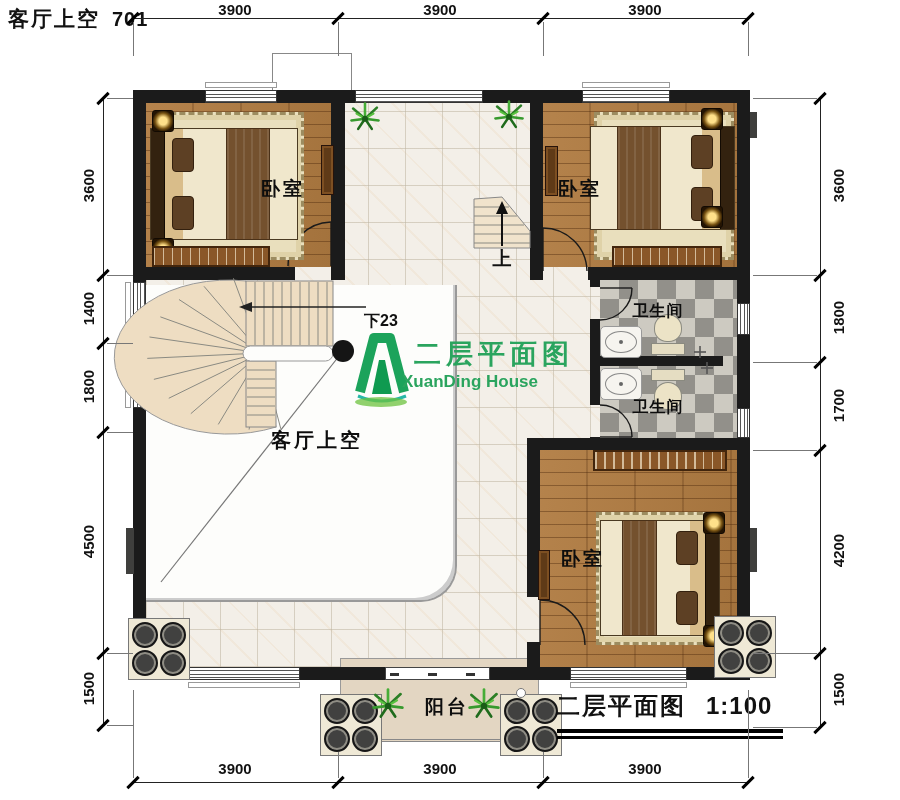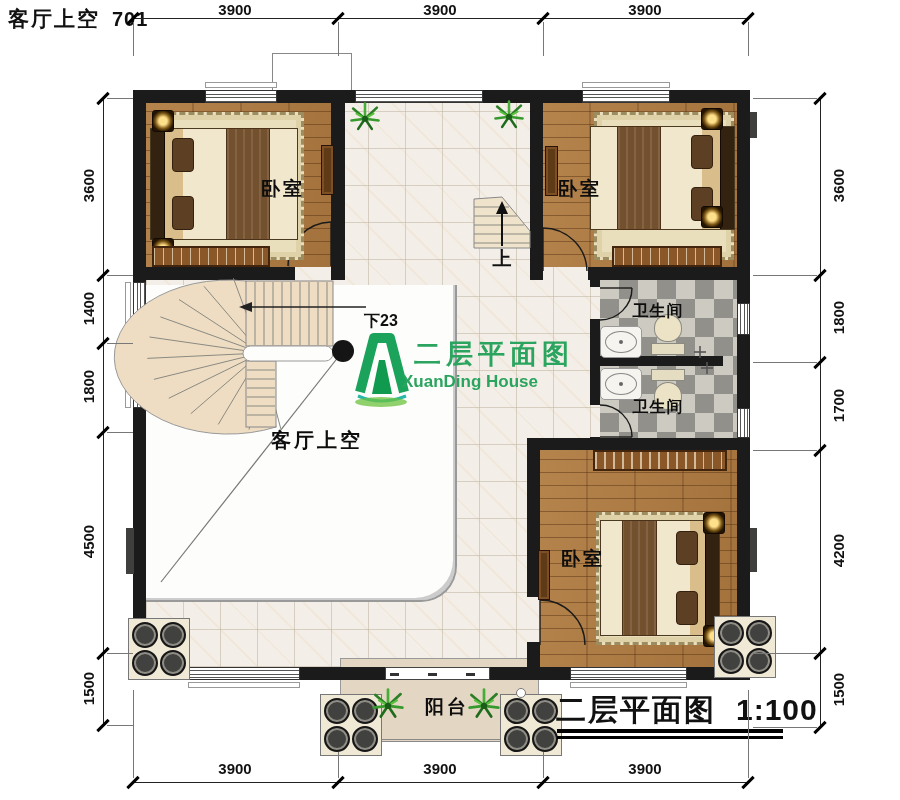--- a/index.html
+++ b/index.html
@@ -71,21 +71,21 @@
   .rlabel{position:absolute;text-align:center;font-weight:800;color:#0d0d0d;}
   .lab19{font-size:19px;letter-spacing:3px;}
   .lab16{font-size:16px;letter-spacing:1px;}
   .lab20{font-size:20px;letter-spacing:3px;}
   .stairlab{position:absolute;text-align:center;font-weight:800;font-size:19px;}
   .downlab{position:absolute;font-weight:700;font-size:16px;}
   
   .logo-cn{position:absolute;font-size:27px;font-weight:800;letter-spacing:5px;color:#2aa45e;}
   .logo-en{position:absolute;font-size:17px;font-weight:700;color:#2aa45e;}
   
-  .ptitle{position:absolute;font-size:30px;font-weight:900;letter-spacing:2px;white-space:nowrap;}
+  .ptitle{position:absolute;font-size:24px;font-weight:900;letter-spacing:2px;white-space:nowrap;}
   .ptitle .scale{margin-left:20px;letter-spacing:1px;}
   .tbar{position:absolute;background:#000;}
   .pnote{position:absolute;font-size:17px;font-weight:800;white-space:nowrap;}
   svg.overlay{position:absolute;left:0;top:0;pointer-events:none;}
 </style>
 </head>
 <body>
 
 <div id="canvas">
 

